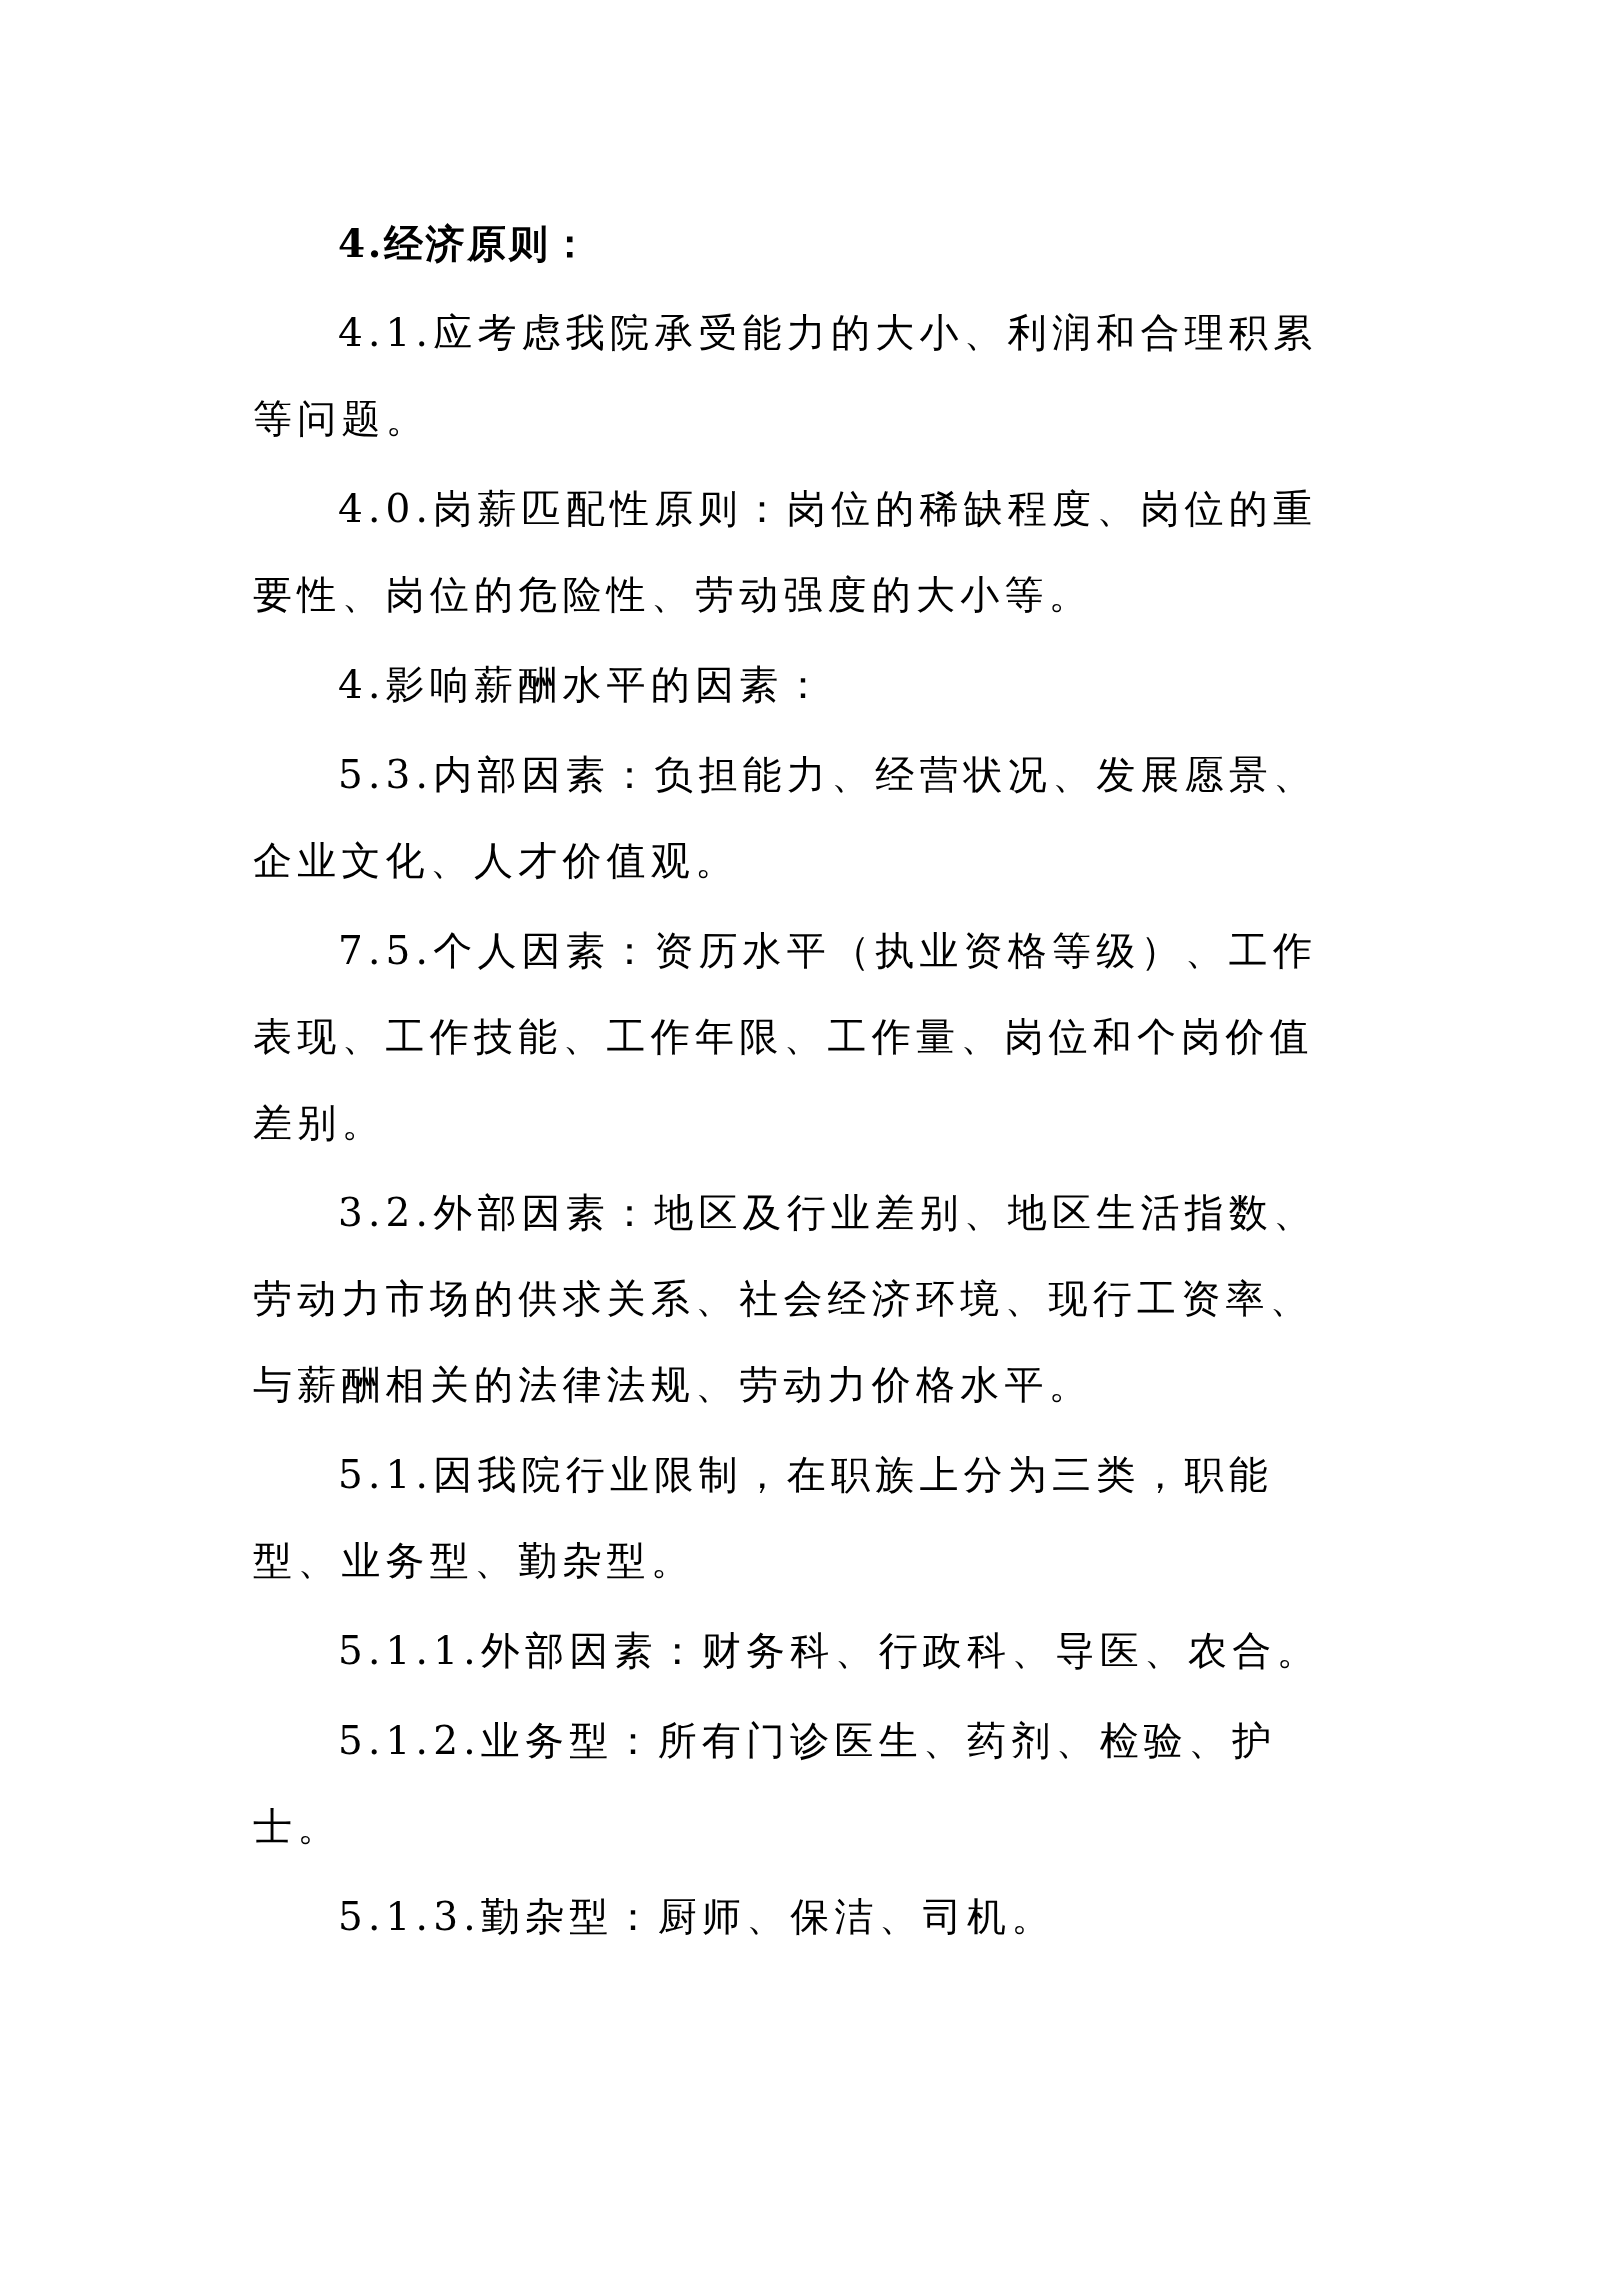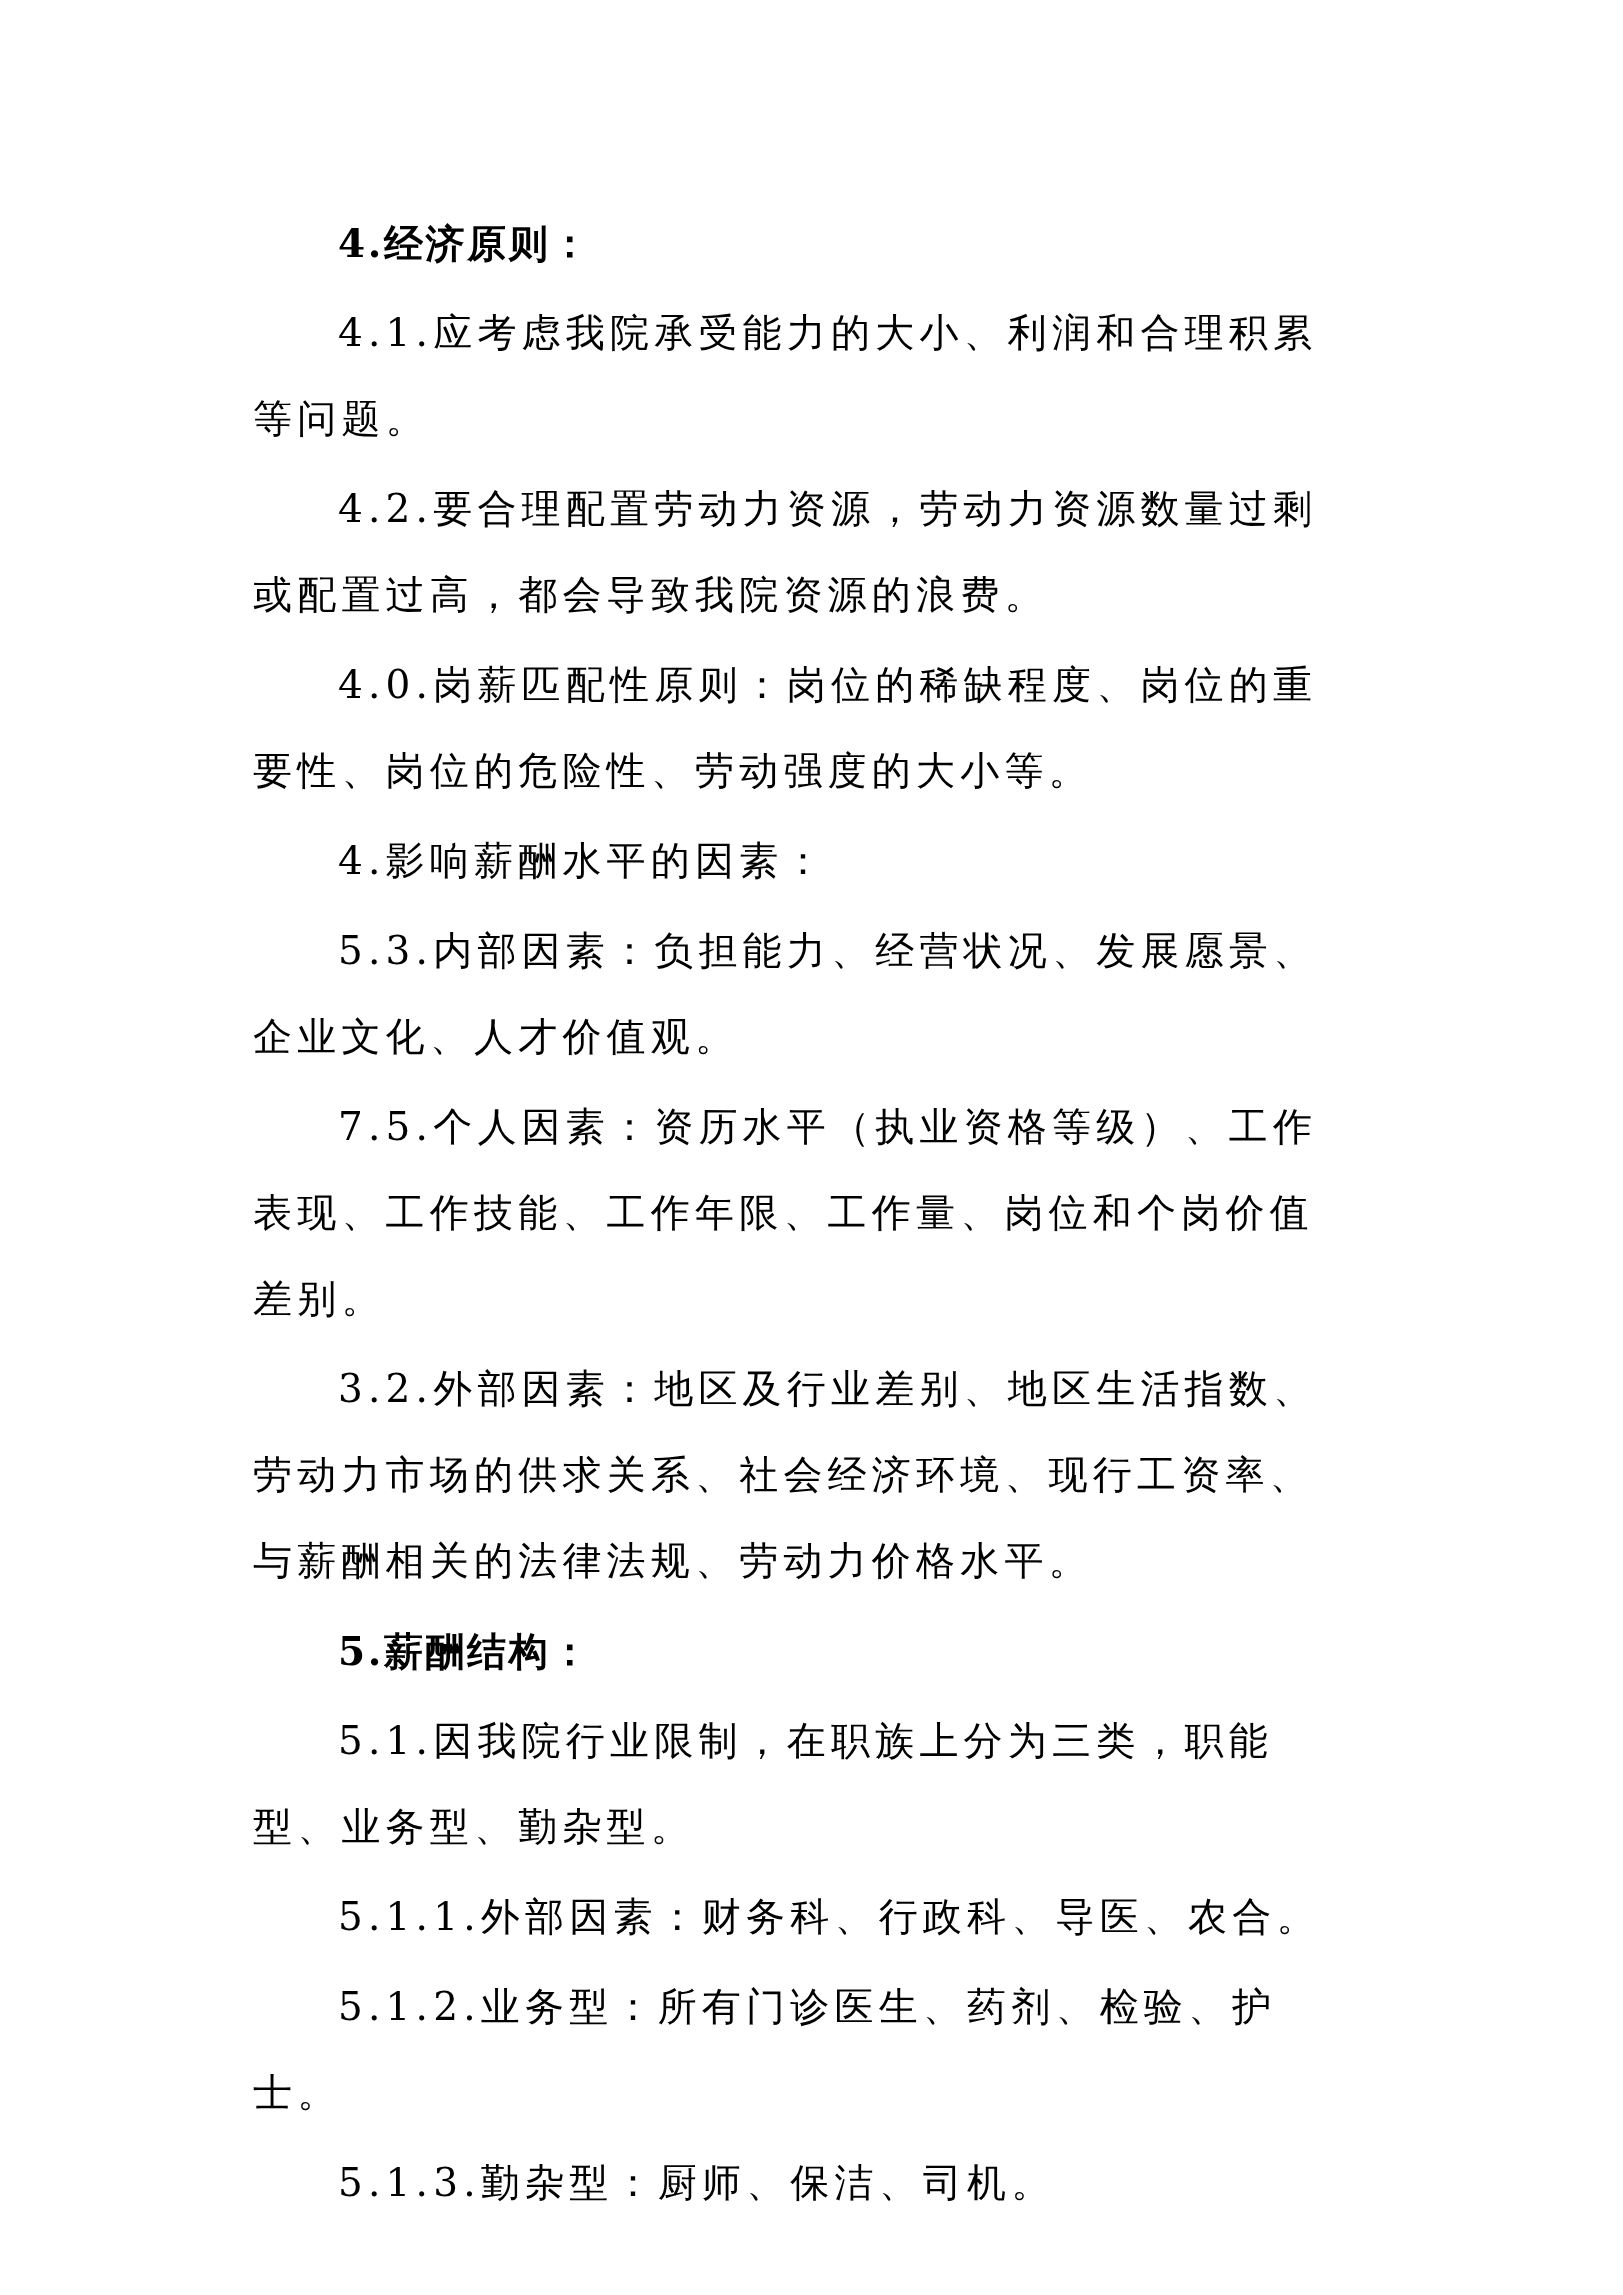--- a/index.html
+++ b/index.html
@@ -34,25 +34,23 @@
     font-weight: bold;
     letter-spacing: 2.6px;
   }
 </style>
 </head>
 <body>
 
 <div class="page">
   <p class="para heading">4.经济原则：</p>
   <p class="para">4.1.应考虑我院承受能力的大小、利润和合理积累等问题。</p>
-  <p class="para">4.2.要合理配置劳动力资源，劳动力资源数量过剩或配置过高，都会导致我院资源的浪费。</p>
   <p class="para">4.0.岗薪匹配性原则：岗位的稀缺程度、岗位的重要性、岗位的危险性、劳动强度的大小等。</p>
   <p class="para">4.影响薪酬水平的因素：</p>
   <p class="para">5.3.内部因素：负担能力、经营状况、发展愿景、企业文化、人才价值观。</p>
   <p class="para">7.5.个人因素：资历水平（执业资格等级）、工作表现、工作技能、工作年限、工作量、岗位和个岗价值差别。</p>
   <p class="para">3.2.外部因素：地区及行业差别、地区生活指数、劳动力市场的供求关系、社会经济环境、现行工资率、与薪酬相关的法律法规、劳动力价格水平。</p>
-  <p class="para heading">5.薪酬结构：</p>
   <p class="para">5.1.因我院行业限制，在职族上分为三类，职能型、业务型、勤杂型。</p>
   <p class="para">5.1.1.外部因素：财务科、行政科、导医、农合。</p>
   <p class="para">5.1.2.业务型：所有门诊医生、药剂、检验、护士。</p>
   <p class="para">5.1.3.勤杂型：厨师、保洁、司机。</p>
 </div>
 
 
 </body></html>

